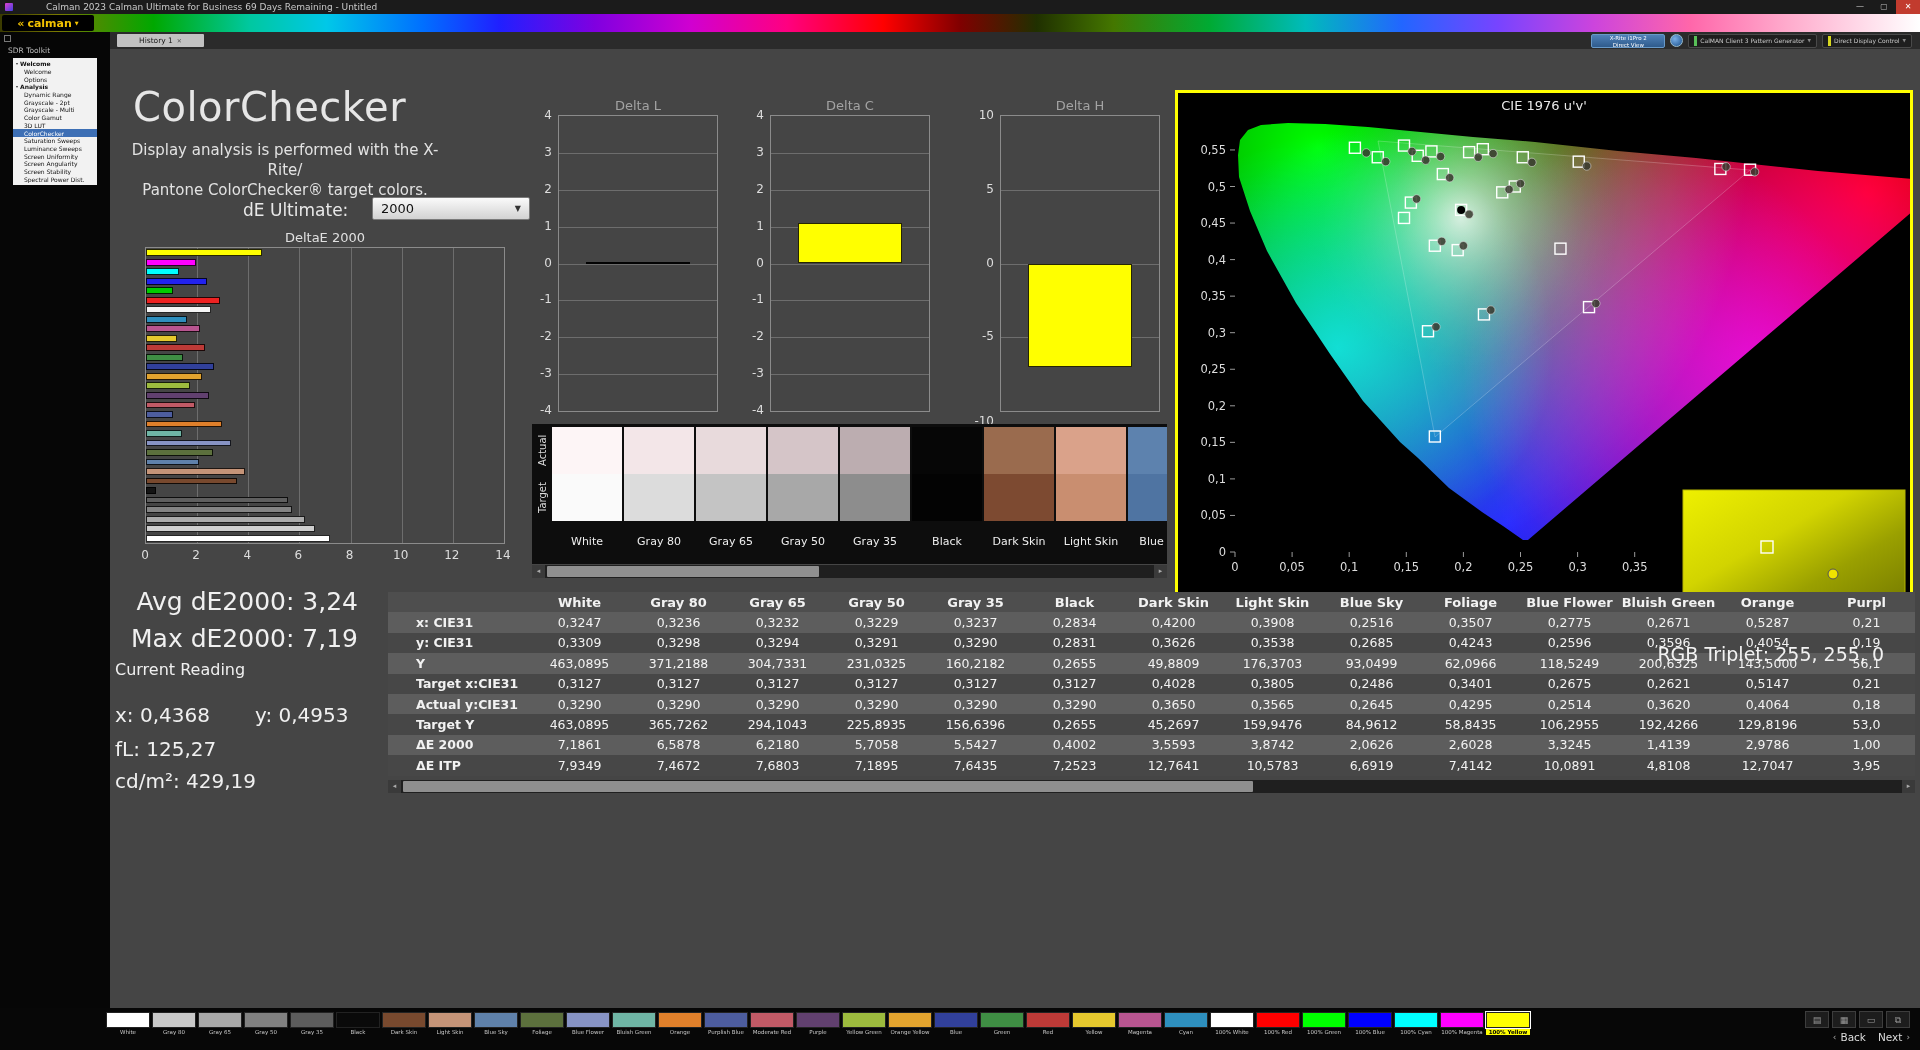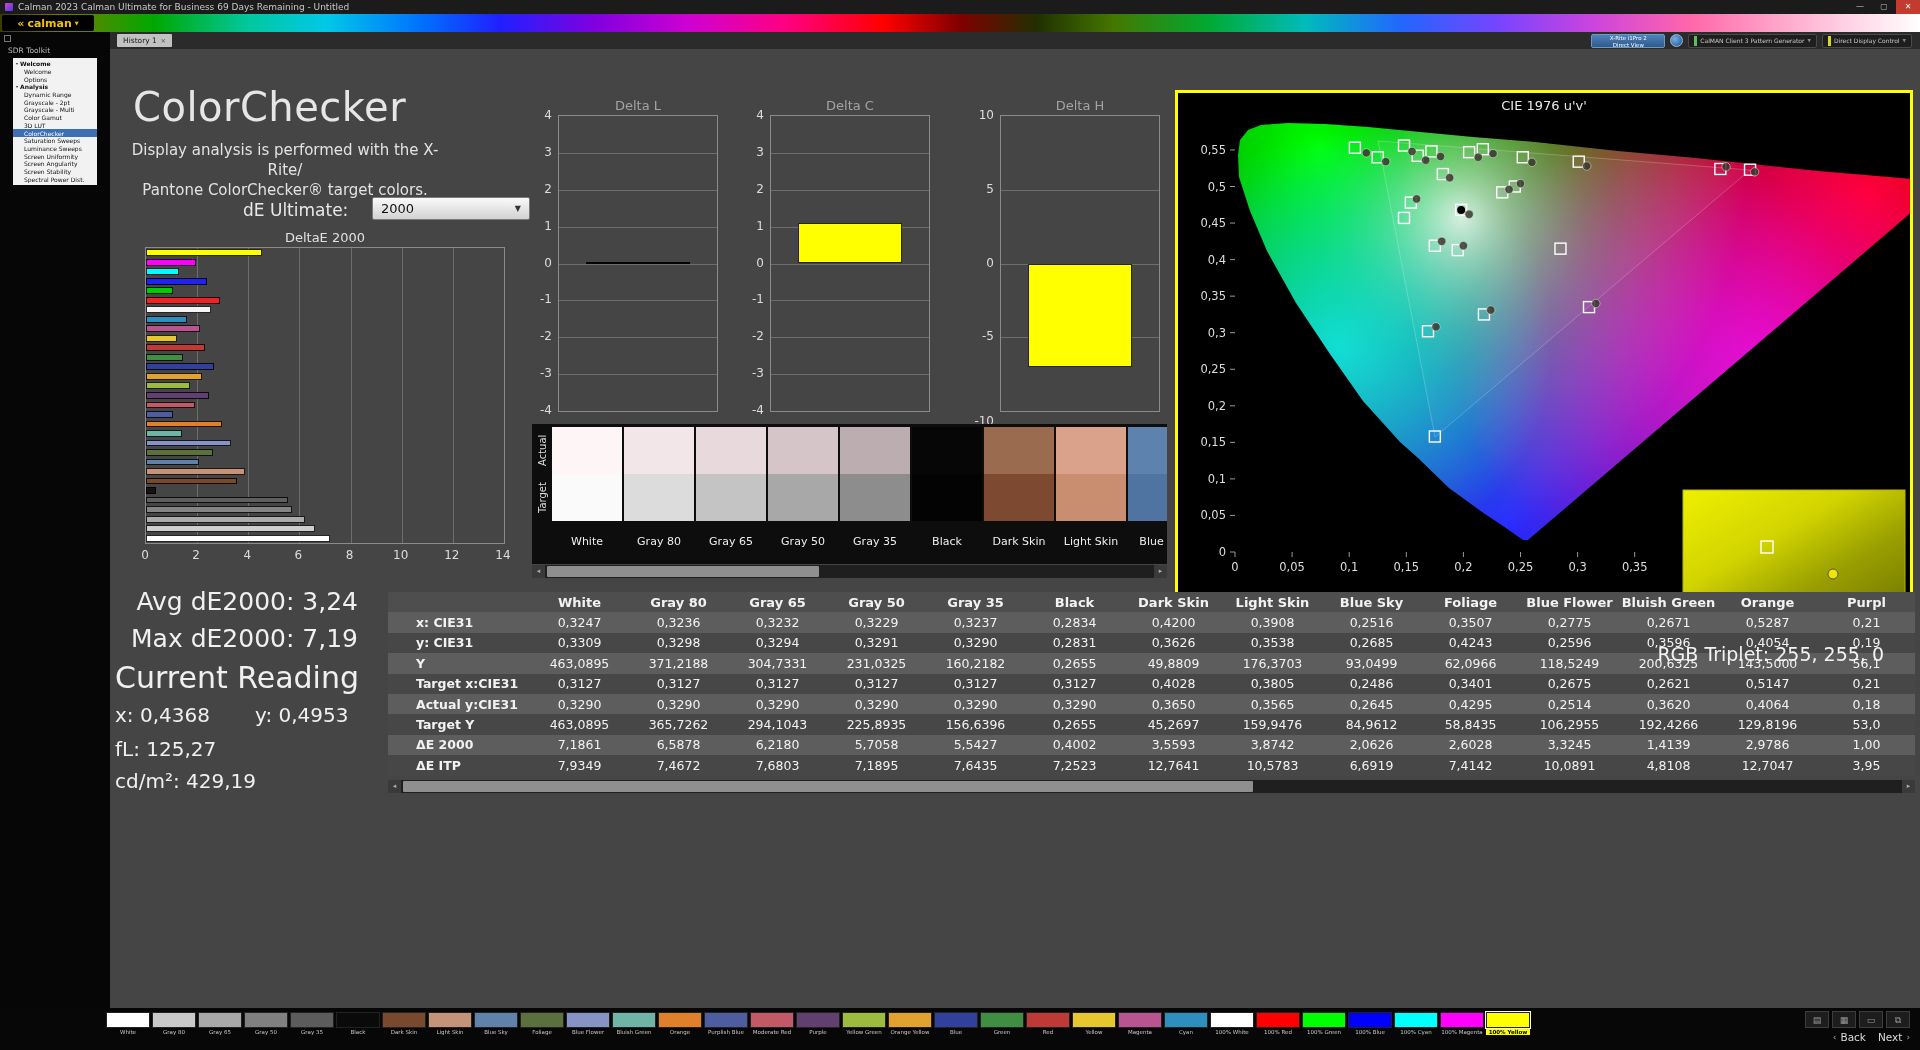--- a/index.html
+++ b/index.html
@@ -1,20 +1,20 @@
 <!DOCTYPE html>
 <html><head>
 <meta charset="utf-8">
 <style>
   *{box-sizing:border-box;margin:0;padding:0;}
   html,body{margin:0;background:#2a2a2a;}
   .screen{position:relative;width:1920px;height:1050px;background:#454545;font-family:"DejaVu Sans",sans-serif;overflow:hidden;}
 
   
-  .titlebar{position:absolute;left:0;top:0;width:1920px;height:14px;background:#1b1b1b;display:flex;align-items:center;font-size:9px;color:#c8c8c8;}
+  .titlebar{position:absolute;left:0;top:0;width:1920px;height:14px;background:#1b1b1b;display:flex;align-items:center;font-size:9px;color:#c8c8c8;gap:28px;}
   .app-icon{width:8px;height:8px;margin:0 5px;background:linear-gradient(135deg,#e040d0,#4040e0);border-radius:1px;}
   .titlebar-title{flex:1;white-space:nowrap;overflow:hidden;}
   .win-btns{display:flex;height:14px;}
   .win-btn{width:24px;height:14px;text-align:center;font-size:8px;line-height:14px;color:#bbb;}
   .win-close{background:#c23b2e;color:#fff;}
 
   
   .rainbow{position:absolute;left:0;top:14px;width:1920px;height:18px;
     background:linear-gradient(90deg,#3a3a00 0%,#7a7a00 3%,#00a800 8%,#00c8a0 13%,#00c8e8 17%,#0070ff 22%,#2020ff 26%,#8000e0 31%,#d000d0 36%,#ff0080 41%,#ff0000 46%,#800000 50%,#203000 54%,#447700 58%,#00aa33 63%,#00bbbb 68%,#2266ff 73%,#7744ff 78%,#cc44dd 83%,#ff66aa 88%,#ffaacc 93%,#ffffff 100%);}
   .logo{position:absolute;left:2px;top:15px;width:92px;height:16px;background:#000;color:#f2c200;font-size:11px;font-weight:bold;display:flex;align-items:center;justify-content:center;gap:3px;border-radius:2px;}
@@ -26,38 +26,38 @@
   .sidebar-title{position:absolute;left:8px;top:14px;font-size:7.5px;color:#bbb;}
   .tree{position:absolute;left:13px;top:26px;width:84px;background:#f2f2f2;padding:2px 0;font-size:6px;color:#111;}
   .tree-row{display:flex;align-items:center;height:7.7px;padding-left:3px;white-space:nowrap;overflow:hidden;}
   .tree-section{font-weight:bold;}
   .tree-item{padding-left:11px;}
   .tree-selected{background:#3d6fb5;color:#fff;}
   .tri{font-size:4px;margin-right:2px;color:#333;}
 
   
   .topbar{position:absolute;left:110px;top:32px;width:1810px;height:17px;background:#2b2b2b;display:flex;align-items:center;}
-  .hist-tab{margin-left:7px;background:#c2c2c2;color:#1a1a1a;font-size:7.5px;height:13px;line-height:13px;padding:0 6px;display:flex;gap:4px;align-items:center;border-radius:1px;}
+  .hist-tab{margin-left:7px;background:#c2c2c2;color:#1a1a1a;font-size:7.5px;height:13px;line-height:13px;padding:0 22px;display:flex;gap:4px;align-items:center;border-radius:1px;}
   .hist-close{font-size:6px;color:#555;}
   .topbar-right{margin-left:auto;display:flex;align-items:center;gap:5px;margin-right:8px;}
   .meter-btn{width:74px;height:14px;background:linear-gradient(#4f81b8,#2f5b8c);color:#fff;font-size:5.5px;text-align:center;line-height:7px;border-radius:2px;border:1px solid #6899c8;padding-top:0;}
   .c3-badge{width:13px;height:13px;border-radius:50%;background:radial-gradient(circle at 35% 35%,#7ab0e8,#1a4f8a);border:1px solid #9abccc;}
   .dark-btn{height:14px;background:#1e1e1e;border:1px solid #4a4a4a;color:#c8c8c8;font-size:6px;display:flex;align-items:center;gap:3px;padding:0 5px;border-radius:2px;white-space:nowrap;}
   .accent-green{width:3px;height:10px;background:#58c058;}
   .accent-yellow{width:3px;height:10px;background:#d8d820;}
   .btn-caret{font-size:4.5px;color:#888;}
 
   
   .page-title{position:absolute;left:133px;top:84px;font-size:40px;color:#e6e6e6;letter-spacing:.5px;}
   .page-desc{position:absolute;left:130px;top:140px;width:310px;font-size:15px;line-height:20px;color:#e2e2e2;text-align:center;}
   .formula-label{position:absolute;left:243px;top:200px;font-size:17px;color:#e8e8e8;}
   .formula-select{position:absolute;left:372px;top:197px;width:158px;height:23px;background:linear-gradient(#fafafa,#d2d2d2);border:1px solid #7a7a7a;border-radius:2px;font-size:13px;color:#111;display:flex;align-items:center;padding:0 8px;}
   .formula-caret{margin-left:auto;font-size:8px;color:#333;}
   .avg-block{position:absolute;left:118px;top:583px;width:240px;text-align:right;font-size:25px;color:#f0f0f0;line-height:37px;}
-  .reading-title{position:absolute;left:115px;top:660px;font-size:30px;color:#f0f0f0;}
+  .reading-title{position:absolute;left:115px;top:660px;font-size:16px;color:#f0f0f0;}
   .reading-x{position:absolute;left:115px;top:703px;font-size:20px;color:#f0f0f0;}
   .reading-y{position:absolute;left:255px;top:703px;font-size:20px;color:#f0f0f0;}
   .reading-fl{position:absolute;left:115px;top:737px;font-size:20px;color:#f0f0f0;}
   .reading-cd{position:absolute;left:115px;top:769px;font-size:20px;color:#f0f0f0;}
 
   
   .de-chart{position:absolute;left:145px;top:230px;width:360px;height:340px;}
   .chart-title{position:absolute;top:0;width:100%;text-align:center;font-size:13px;color:#e0e0e0;}
   .de-plot{position:absolute;left:0;top:17px;width:360px;height:297px;border:1px solid #8b8b8b;}
   .vgrid{position:absolute;top:0;width:1px;height:295px;background:#6d6d6d;}

